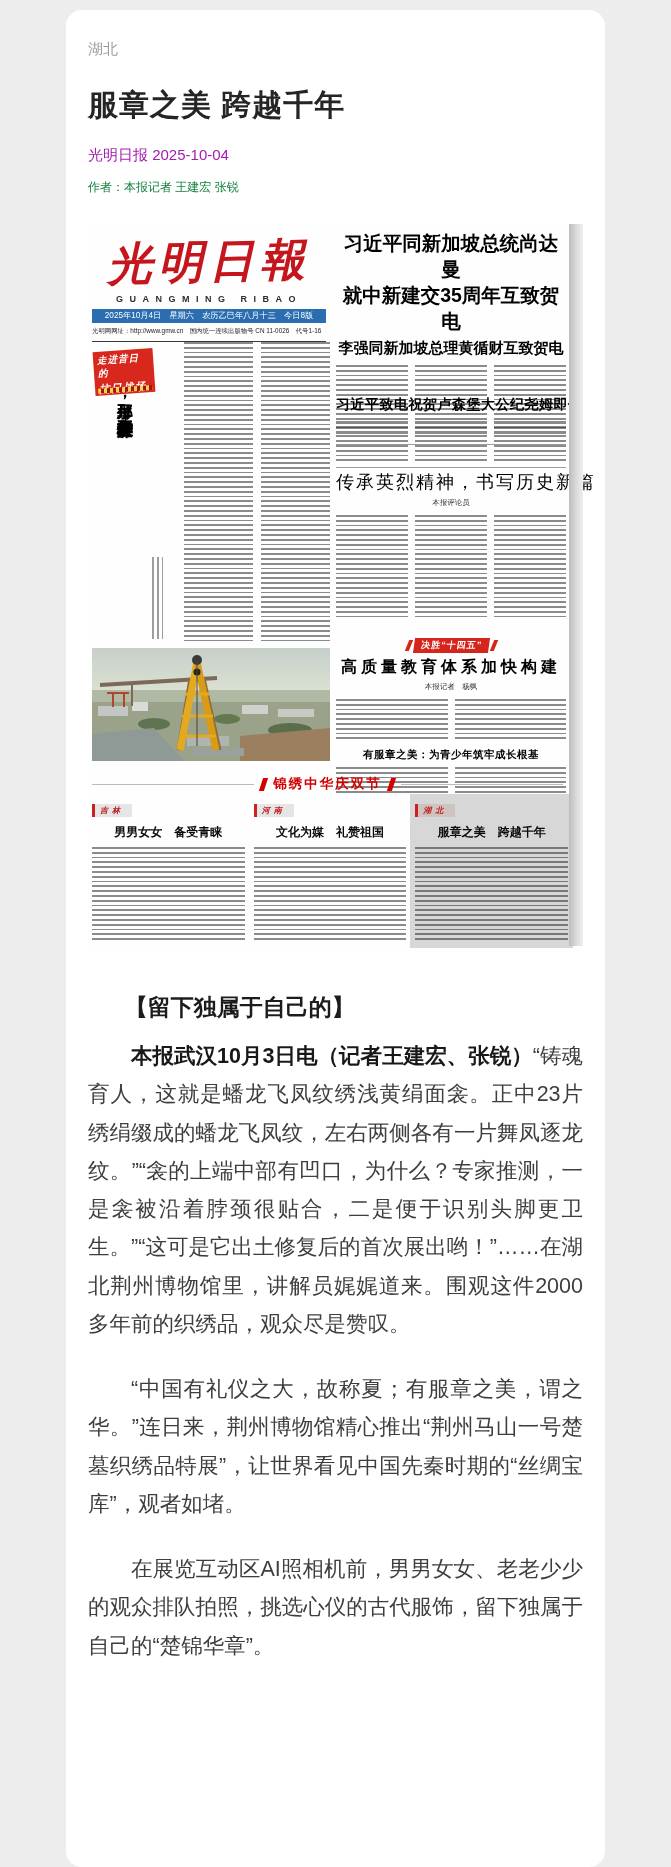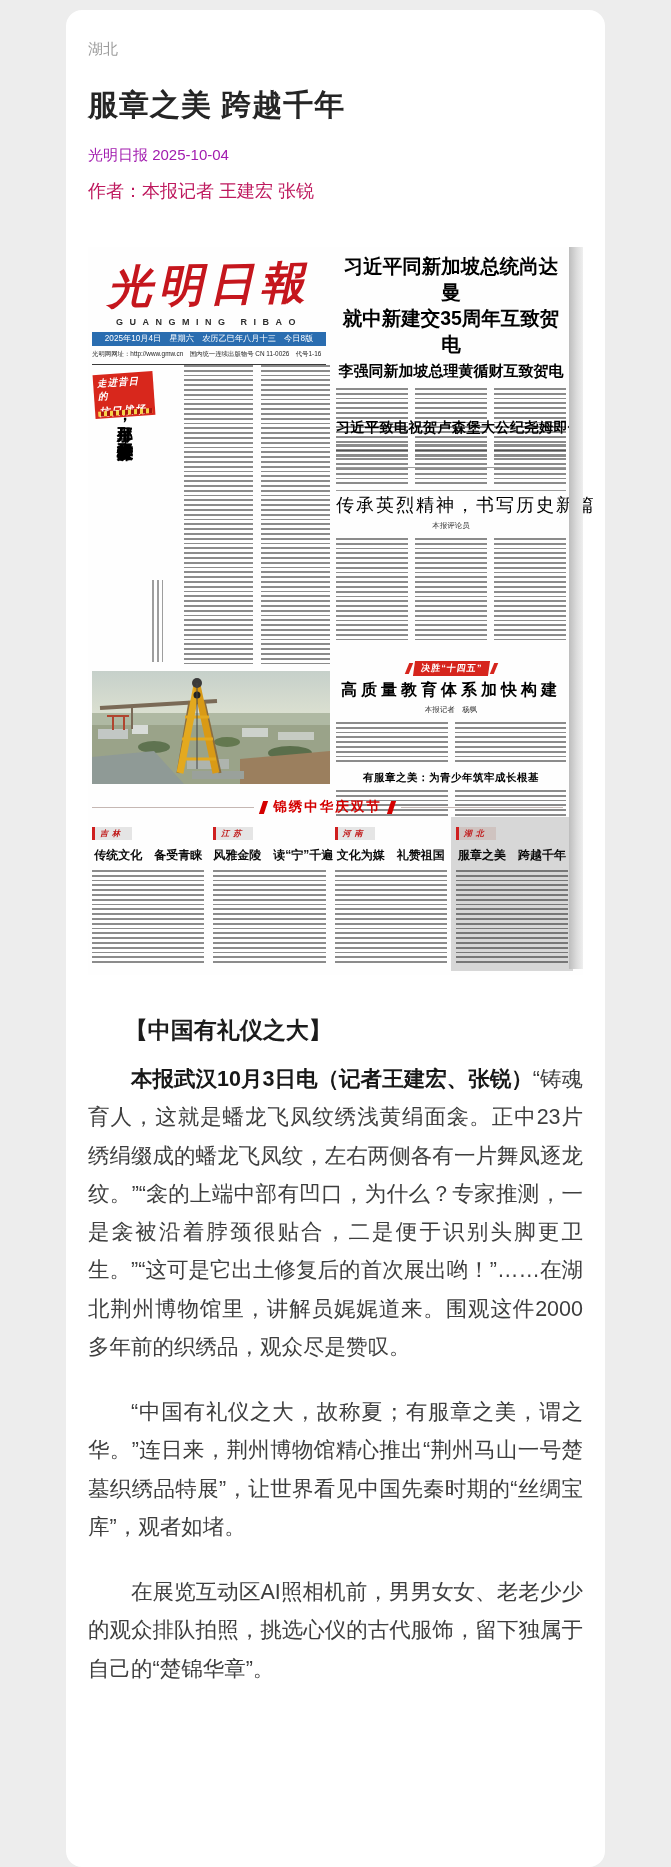--- a/index.html
+++ b/index.html
@@ -9,21 +9,21 @@
     font-family:"Liberation Sans","DejaVu Sans",sans-serif;
   }
   .card{
     width:539px;min-height:1857px;margin:10px auto 0;
     background:#fff;border-radius:16px;
     padding:30px 22px 10px;box-sizing:border-box;
   }
   .category{font-size:15px;color:#9b9b9b;}
   h1.title{font-size:30px;font-weight:700;color:#252525;margin:26px 0 20px;letter-spacing:1px;}
   .meta{font-size:15px;color:#a21caf;margin-bottom:14px;}
-  .author{font-size:18px;color:#be185d;margin-bottom:44px;}
+  .author{font-size:12px;color:#15803d;margin-bottom:28px;}
 
   
   .np{position:relative;width:495px;height:728px;background:#fefefe;}
   .np .edgeband{position:absolute;right:0;top:0;bottom:6px;width:14px;
     background:linear-gradient(90deg,#bdbdbd,#dcdcdc 55%,#efefef);}
   .tx{background:repeating-linear-gradient(180deg,rgba(25,25,25,.5) 0 1.8px,transparent 1.8px 4.8px);}
   .txv{background:repeating-linear-gradient(90deg,rgba(25,25,25,.42) 0 1.8px,transparent 1.8px 4.8px);}
   .cols{display:flex;gap:7px;margin-top:7px;}
   .cols>div{flex:1;}
 
@@ -221,44 +221,39 @@
       <div class="ln"></div>
       <span class="slash"></span>
       <span class="stxt">锦绣中华庆双节</span>
       <span class="slash"></span>
       <div class="ln"></div>
     </div>
 
     <div class="cols4">
       <div class="rcol">
         <span class="chip">吉林</span>
-        <div class="ctitle">传统文化　备受青睐</div>
-        <div class="body tx"></div>
-      </div>
-      <div class="rcol">
-        <span class="chip">江苏</span>
-        <div class="ctitle">风雅金陵　读“宁”千遍</div>
+        <div class="ctitle">男男女女　备受青睐</div>
         <div class="body tx"></div>
       </div>
       <div class="rcol">
         <span class="chip">河南</span>
         <div class="ctitle">文化为媒　礼赞祖国</div>
         <div class="body tx"></div>
       </div>
       <div class="rcol hl">
         <span class="chip">湖北</span>
         <div class="ctitle">服章之美　跨越千年</div>
         <div class="body tx"></div>
       </div>
     </div>
 
     <div class="edgeband"></div>
   </div>
 
-  <h2 class="section-h">【中国有礼仪之大】</h2>
+  <h2 class="section-h">【留下独属于自己的】</h2>
 
   <p class="para">
     <b>本报武汉10月3日电（记者王建宏、张锐）</b><span>“铸魂育人，这就是蟠龙飞凤纹绣浅黄绢面衾。正中23片绣绢缀成的蟠龙飞凤纹，左右两侧各有一片舞凤逐龙纹。”“衾的上端中部有凹口，为什么？专家推测，一是衾被沿着脖颈很贴合，二是便于识别头脚更卫生。”“这可是它出土修复后的首次展出哟！”……在湖北荆州博物馆里，讲解员娓娓道来。围观这件2000多年前的织绣品，观众尽是赞叹。</span>
   </p>
   <p class="para">“中国有礼仪之大，故称夏；有服章之美，谓之华。”连日来，荆州博物馆精心推出“荆州马山一号楚墓织绣品特展”，让世界看见中国先秦时期的“丝绸宝库”，观者如堵。</p>
   <p class="para">在展览互动区AI照相机前，男男女女、老老少少的观众排队拍照，挑选心仪的古代服饰，留下独属于自己的“楚锦华章”。</p>
 
 </div>
 
 </body></html>

